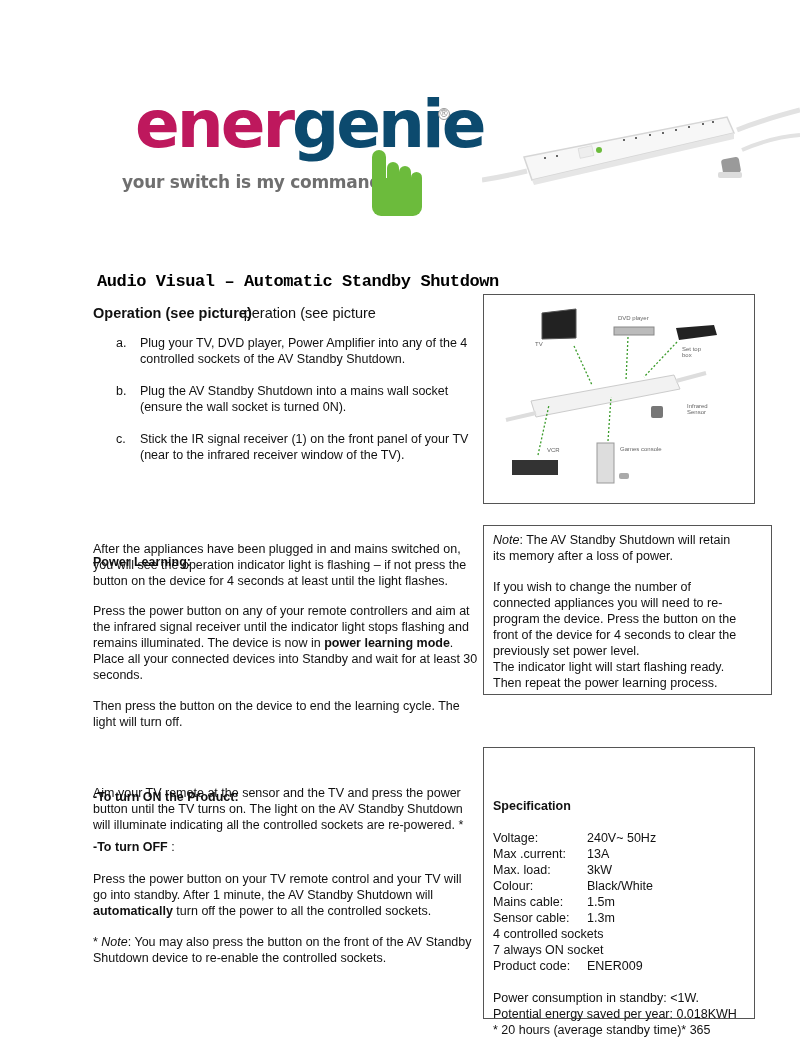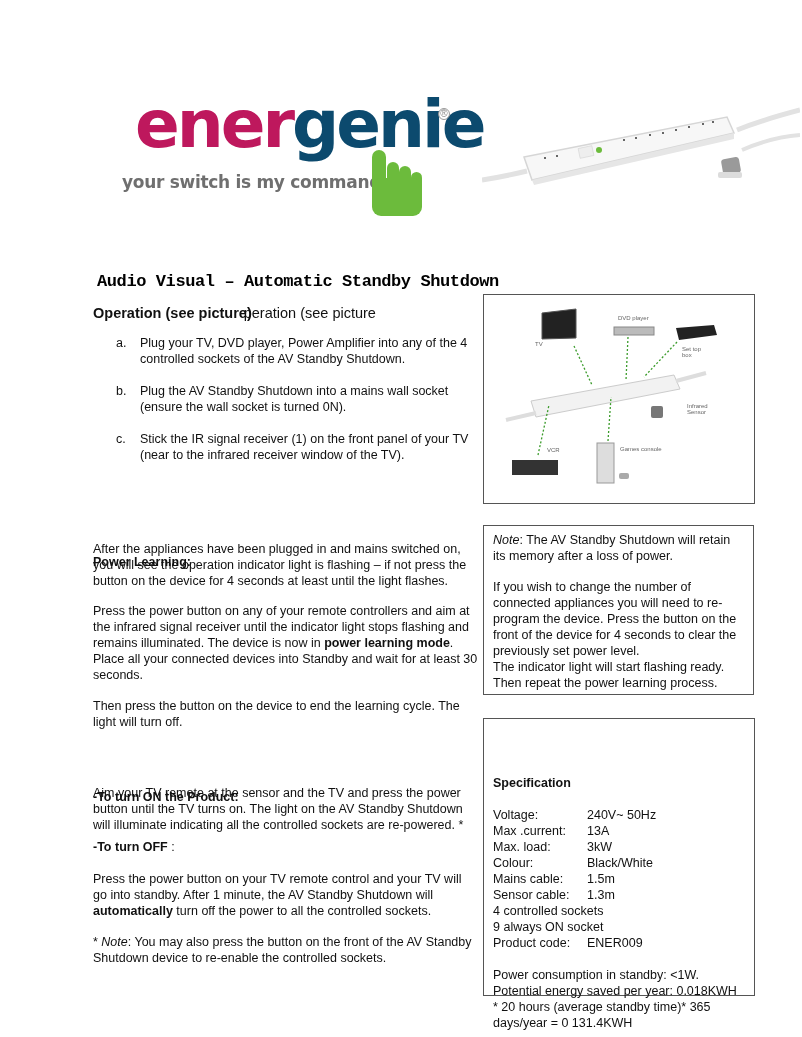--- a/index.html
+++ b/index.html
@@ -133,29 +133,29 @@
 <p class="para" style="top:603px;"><span>Press the power button on any of your remote controllers and aim at the infrared signal receiver until the indicator light stops flashing and remains illuminated. The device is now in </span><span class="bold">power learning mode</span><span>. Place all your connected devices into Standby and wait for at least 30 seconds.</span></p>
 <p class="para" style="top:698px;">Then press the button on the device to end the learning cycle. The light will turn off.</p>
 
 <div class="para bold" style="top:745px;">-To turn ON the Product:</div>
 <p class="para" style="top:777px;margin-top:8px;">Aim your TV remote at the sensor and the TV and press the power button until the TV turns on. The light on the AV Standby Shutdown will illuminate indicating all the controlled sockets are re-powered. *</p>
 
 <div class="para" style="top:839px;"><span class="bold">-To turn OFF</span><span> :</span></div>
 <p class="para" style="top:871px;"><span>Press the power button on your TV remote control and your TV will go into standby. After 1 minute, the AV Standby Shutdown will </span><span class="bold">automatically</span><span> turn off the power to all the controlled sockets.</span></p>
 <p class="para" style="top:934px;"><span>* </span><i>Note</i><span>: You may also press the button on the front of the AV Standby Shutdown device to re-enable the controlled sockets.</span></p>
 
-<div class="box box-text" style="left:483px; top:525px; width:252px; height:158px; padding:6px 8px 4px 9px;">
+<div class="box box-text" style="left:483px; top:525px; width:252px; height:158px; padding:6px 26px 4px 9px;">
   <div><i>Note</i><span>: The AV Standby Shutdown will retain its memory after a loss of power.</span></div>
   <div style="height:15px;"></div>
   <div>If you wish to change the number of connected appliances you will need to re-program the device. Press the button on the front of the device for 4 seconds to clear the previously set power level.</div>
   <div>The indicator light will start flashing ready.</div>
   <div>Then repeat the power learning process.</div>
 </div>
 
-<div class="box box-text" style="left:483px; top:718px; width:252px; height:260px; padding:12px 9px 4px 9px;">
+<div class="box box-text" style="left:483px; top:747px; width:252px; height:260px; padding:6px 9px 4px 9px;">
   <div class="bold">Specification</div>
   <div style="height:16px;"></div>
   <div class="spec-row">
       <span class="spec-label">Voltage:</span>
       <span>240V~ 50Hz</span>
     </div>
   <div class="spec-row">
       <span class="spec-label">Max .current:</span>
       <span>13A</span>
     </div>
@@ -169,21 +169,21 @@
     </div>
   <div class="spec-row">
       <span class="spec-label">Mains cable:</span>
       <span>1.5m</span>
     </div>
   <div class="spec-row">
       <span class="spec-label">Sensor cable:</span>
       <span>1.3m</span>
     </div>
   <div>4 controlled sockets</div>
-  <div>9 always ON socket</div>
+  <div>7 always ON socket</div>
   <div class="spec-row">
       <span class="spec-label">Product code:</span>
       <span>ENER009</span>
     </div>
   <div style="height:16px;"></div>
   <div>Power consumption in standby: &lt;1W.</div>
   <div>Potential energy saved per year: 0.018KWH * 20 hours (average standby time)* 365 days/year = 0 131.4KWH</div>
 </div>
 
 </body></html>

